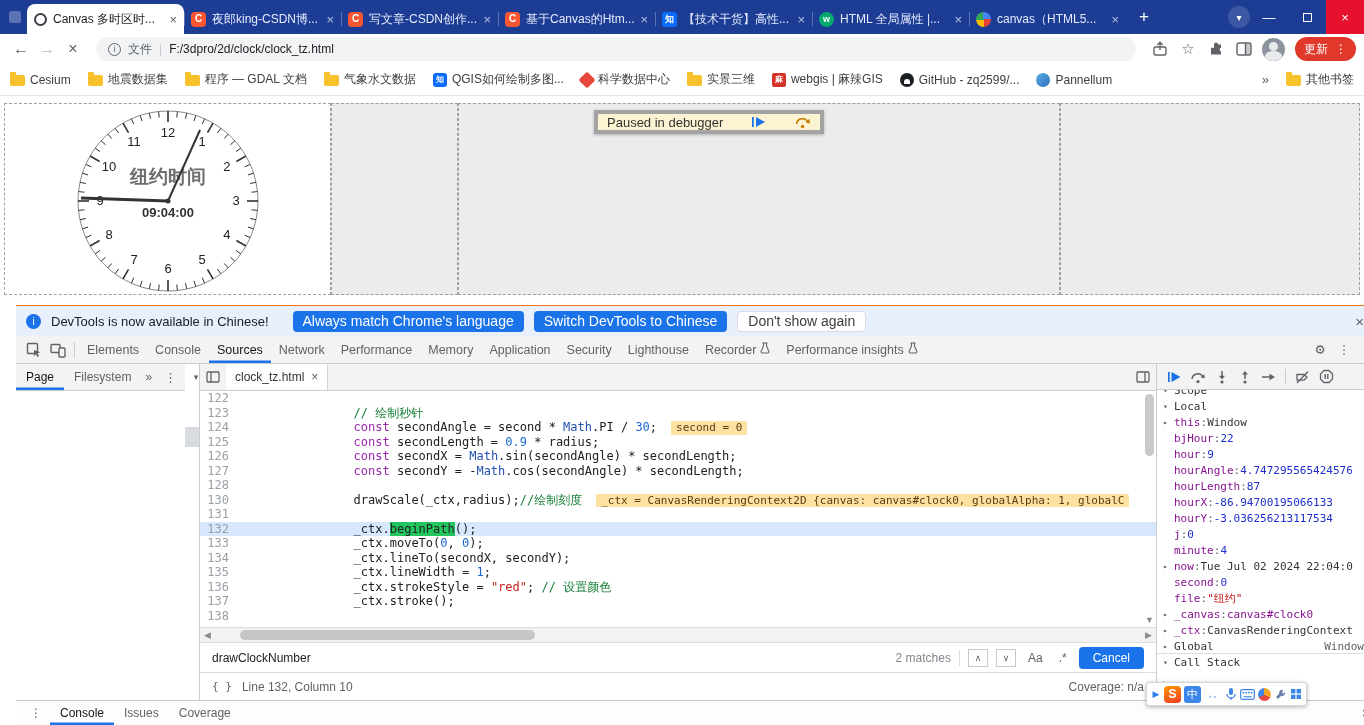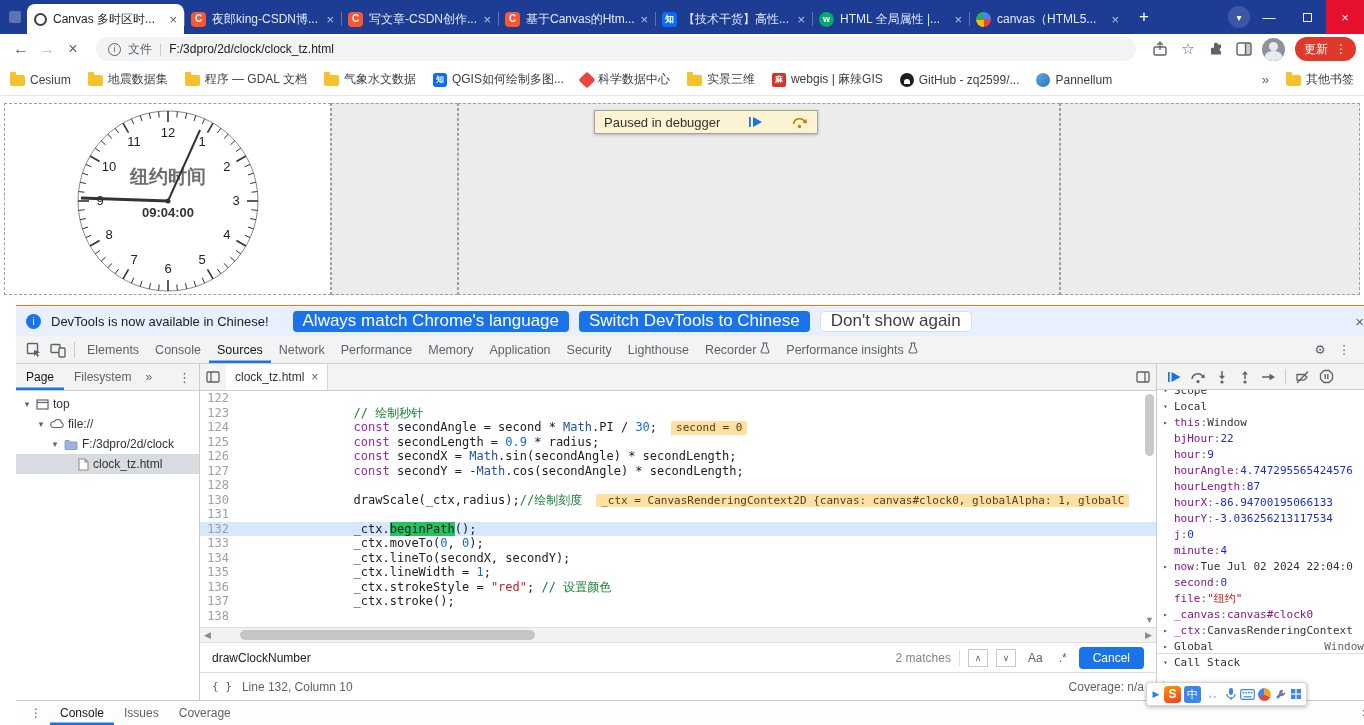--- a/index.html
+++ b/index.html
@@ -60,40 +60,40 @@
 .bm-spacer{flex:1;}
 
 
 .pagearea{position:absolute;top:96px;left:0;width:100%;height:209px;background:#fff;}
 .cell{position:absolute;top:7px;height:192px;border:1px dashed #9aa0a6;background:#ececec;}
 .cell.c1{left:4px;width:327px;background:#fff;}
 .cell.c2{left:331px;width:127px;}
 .cell.c3{left:458px;width:602px;}
 .cell.c4{left:1060px;width:300px;}
 .clock-svg{position:absolute;inset:0;}
-.paused{position:absolute;left:594px;top:14px;height:24px;background:#fcf3d3;border:1px solid #a3a3a3;box-shadow:0 1px 3px rgba(0,0,0,.25);display:flex;align-items:center;gap:28px;padding:0 9px;font-size:13px;color:#333;z-index:5;}
+.paused{position:absolute;left:594px;top:14px;height:24px;background:#fcf3d3;border:4px solid #a3a3a3;box-shadow:0 1px 3px rgba(0,0,0,.25);display:flex;align-items:center;gap:28px;padding:0 9px;font-size:13px;color:#333;z-index:5;}
 
 
 .devtools{position:absolute;top:305px;left:16px;width:100%;height:420px;background:#fff;border-top:1px solid #f97316;display:flex;flex-direction:column;}
 .dt-infobar{height:30px;background:#e8f0fe;display:flex;align-items:center;gap:10px;padding:0 10px;font-size:13px;color:#202124;flex:none;}
 .ib-info{width:15px;height:15px;border-radius:50%;background:#1a73e8;color:#fff;font-size:10px;display:flex;align-items:center;justify-content:center;flex:none;}
 .ib-info::after{content:"i";}
-.ib-btn{height:21px;padding:0 10px;border-radius:4px;background:#1a73e8;color:#fff;font-size:17px;display:flex;align-items:center;flex:none;}
+.ib-btn{height:21px;padding:0 10px;border-radius:4px;background:#1a73e8;color:#fff;font-size:14px;display:flex;align-items:center;flex:none;}
 .ib-btn.secondary{background:#fff;color:#3c4043;border:1px solid #dadce0;}
 .ib-close{margin-left:auto;color:#5f6368;font-size:15px;padding:0 6px;}
 .dt-tabs{height:28px;background:#f3f3f3;border-bottom:1px solid #cdcdcd;display:flex;align-items:center;font-size:12.5px;color:#5f6368;flex:none;padding-left:6px;}
 .dt-ic{width:24px;height:26px;display:flex;align-items:center;justify-content:center;flex:none;}
 .dt-sep{width:1px;height:16px;background:#ccc;margin:0 4px;flex:none;}
 .dt-tab{padding:0 8px;height:100%;display:flex;align-items:center;gap:4px;white-space:nowrap;flex:none;}
 .dt-tab.active{color:#161616;box-shadow:inset 0 -2.5px 0 #1a73e8;}
 .dt-right{margin-left:auto;display:flex;align-items:center;flex:none;}
 .dt-main{flex:1;display:flex;min-height:0;}
 
 
-.navigator{width:184px;border-right:1px solid #ccc;display:flex;flex-direction:column;flex:none;}
+.navigator{width:184px;border-right:1px solid #ccc;display:flex;flex-direction:row;flex:none;}
 .nav-header{height:27px;background:#f3f3f3;border-bottom:1px solid #cdcdcd;display:flex;align-items:center;font-size:12px;color:#5f6368;flex:none;}
 .nav-tab{padding:0 10px;height:100%;display:flex;align-items:center;}
 .nav-tab.active{color:#161616;box-shadow:inset 0 -2.5px 0 #1a73e8;}
 .nav-chev{padding:0 4px;}
 .nav-more{margin-left:auto;padding:0 8px;color:#5f6368;font-size:13px;}
 .tree{flex:1;padding-top:3px;font-size:12px;color:#333;overflow:hidden;}
 .tree-row{height:20px;display:flex;align-items:center;gap:4px;white-space:nowrap;}
 .tree-row.selected{background:#d8dbe0;}
 .tarrow{width:10px;color:#5f6368;font-size:9px;text-align:center;flex:none;}
 .ticon{flex:none;display:flex;align-items:center;}

